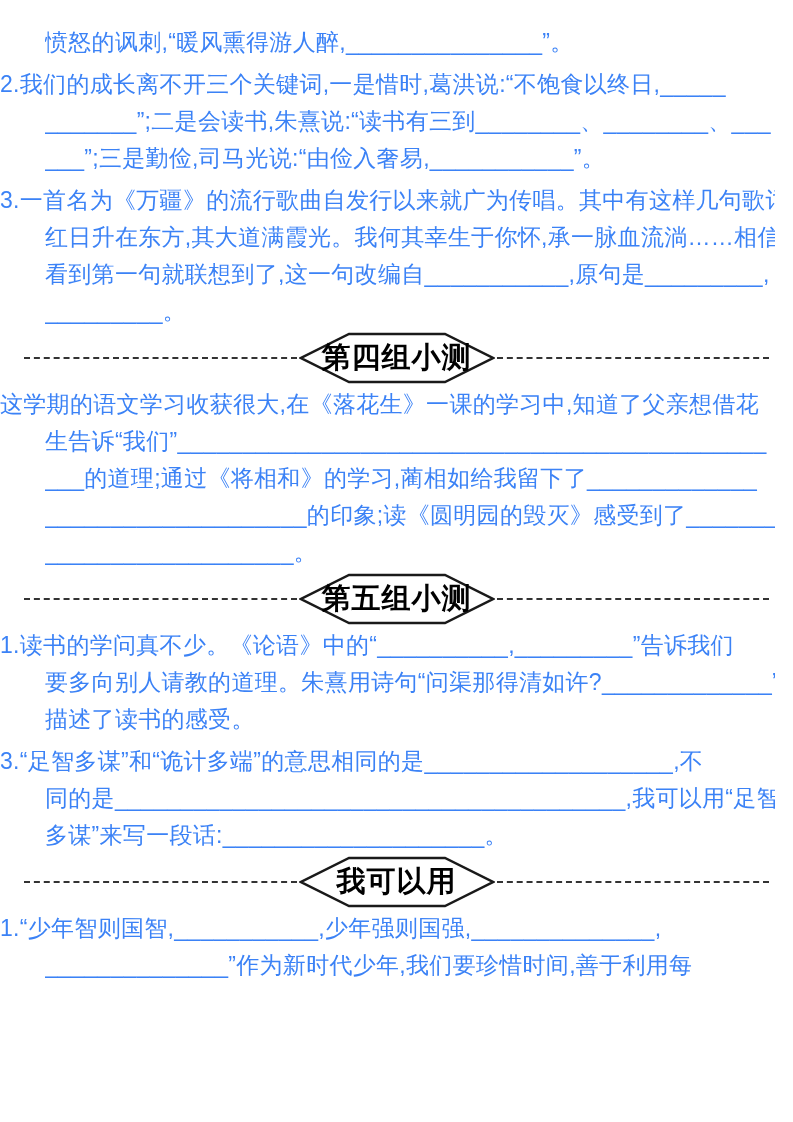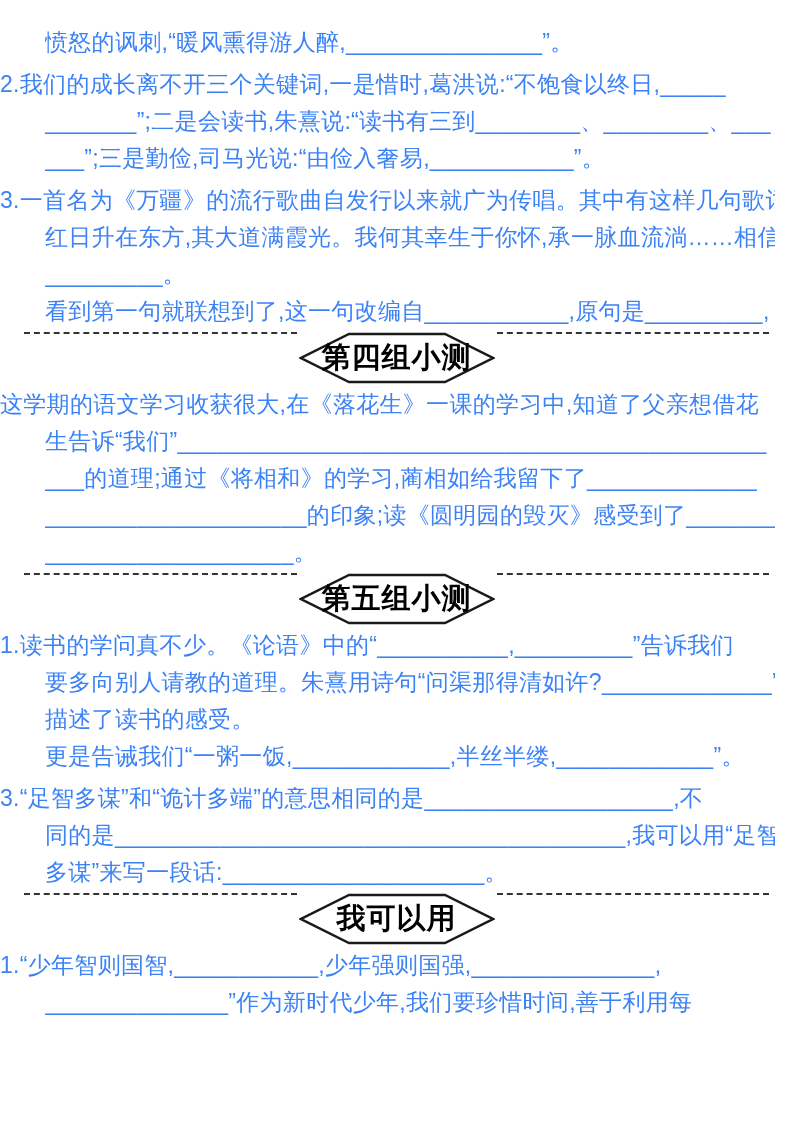--- a/index.html
+++ b/index.html
@@ -22,20 +22,21 @@
     overflow: hidden;
     color: #3b82f6;
     letter-spacing: 0.3px;
   }
   .hang { margin-left: 45px; }   
   .num  { }   
   .qgap { margin-top: 5px; }     
 
   .banner-row {
     display: flex;
+    align-items: center;
     height: 52px;
     margin: 2px 6px 2px 24px;
   }
   .dash {
     flex: 1;
     height: 0;
     border-top: 2.5px dashed #333333;
   }
   .hex {
     position: relative;
@@ -55,22 +56,22 @@
 <body>
 
 <div class="page">
 
   <div class="line hang">愤怒的讽刺,“暖风熏得游人醉,_______________”。</div>
   <div class="line num qgap">2.我们的成长离不开三个关键词,一是惜时,葛洪说:“不饱食以终日,_____</div>
   <div class="line hang">_______”;二是会读书,朱熹说:“读书有三到________、________、___</div>
   <div class="line hang">___”;三是勤俭,司马光说:“由俭入奢易,___________”。</div>
   <div class="line num qgap">3.一首名为《万疆》的流行歌曲自发行以来就广为传唱。其中有这样几句歌词:</div>
   <div class="line hang">红日升在东方,其大道满霞光。我何其幸生于你怀,承一脉血流淌……相信你</div>
+  <div class="line hang">看到第一句就联想到了,这一句改编自___________,原句是_________,</div>
   <div class="line hang">_________。</div>
-  <div class="line hang">看到第一句就联想到了,这一句改编自___________,原句是_________,</div>
 
   <div class="banner-row">
     <div class="dash"></div>
     <div class="hex">
       <svg viewBox="0 0 196 52">
         <polygon points="50,2 146,2 194,26 146,50 50,50 2,26" fill="#ffffff" stroke="#1a1a1a" stroke-width="2.5"></polygon>
       </svg>
       <span class="hex-label">第四组小测</span>
     </div>
     <div class="dash"></div>
@@ -89,21 +90,20 @@
         <polygon points="50,2 146,2 194,26 146,50 50,50 2,26" fill="#ffffff" stroke="#1a1a1a" stroke-width="2.5"></polygon>
       </svg>
       <span class="hex-label">第五组小测</span>
     </div>
     <div class="dash"></div>
   </div>
 
   <div class="line num">1.读书的学问真不少。《论语》中的“__________,_________”告诉我们</div>
   <div class="line hang">要多向别人请教的道理。朱熹用诗句“问渠那得清如许?_____________”</div>
   <div class="line hang">描述了读书的感受。</div>
-  <div class="line hang">更是告诫我们“一粥一饭,____________,半丝半缕,____________”。</div>
   <div class="line num qgap">3.“足智多谋”和“诡计多端”的意思相同的是___________________,不</div>
   <div class="line hang">同的是_______________________________________,我可以用“足智</div>
   <div class="line hang">多谋”来写一段话:____________________。</div>
 
   <div class="banner-row">
     <div class="dash"></div>
     <div class="hex">
       <svg viewBox="0 0 196 52">
         <polygon points="50,2 146,2 194,26 146,50 50,50 2,26" fill="#ffffff" stroke="#1a1a1a" stroke-width="2.5"></polygon>
       </svg>

